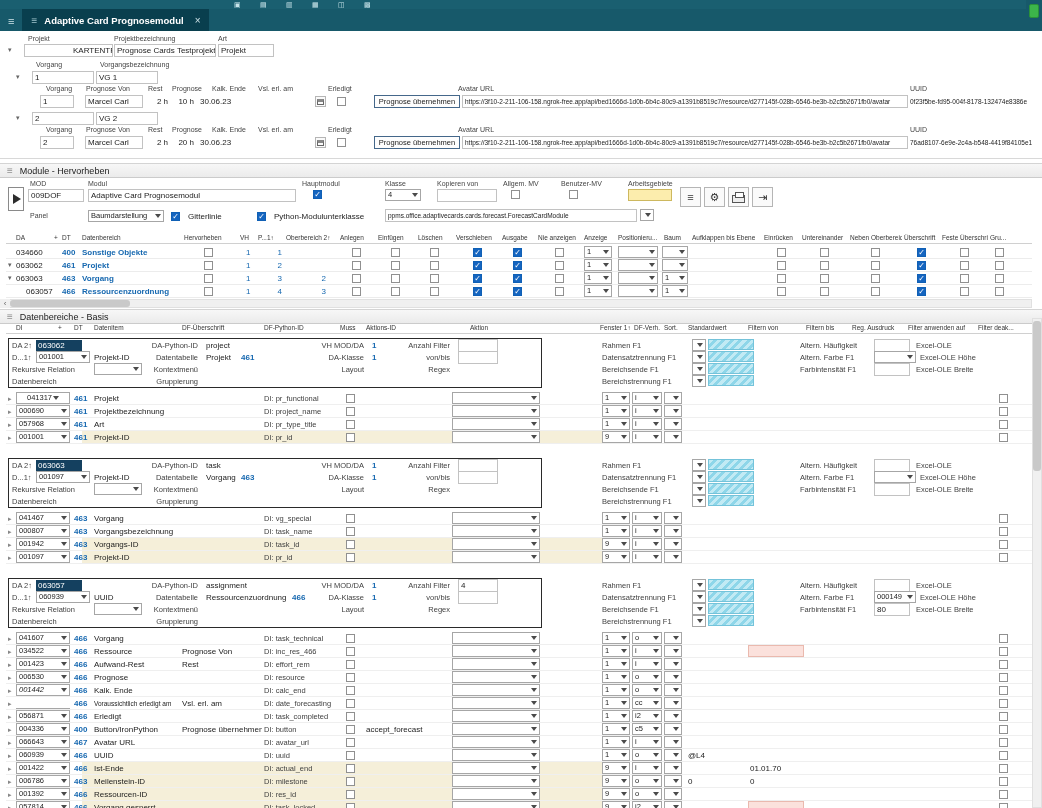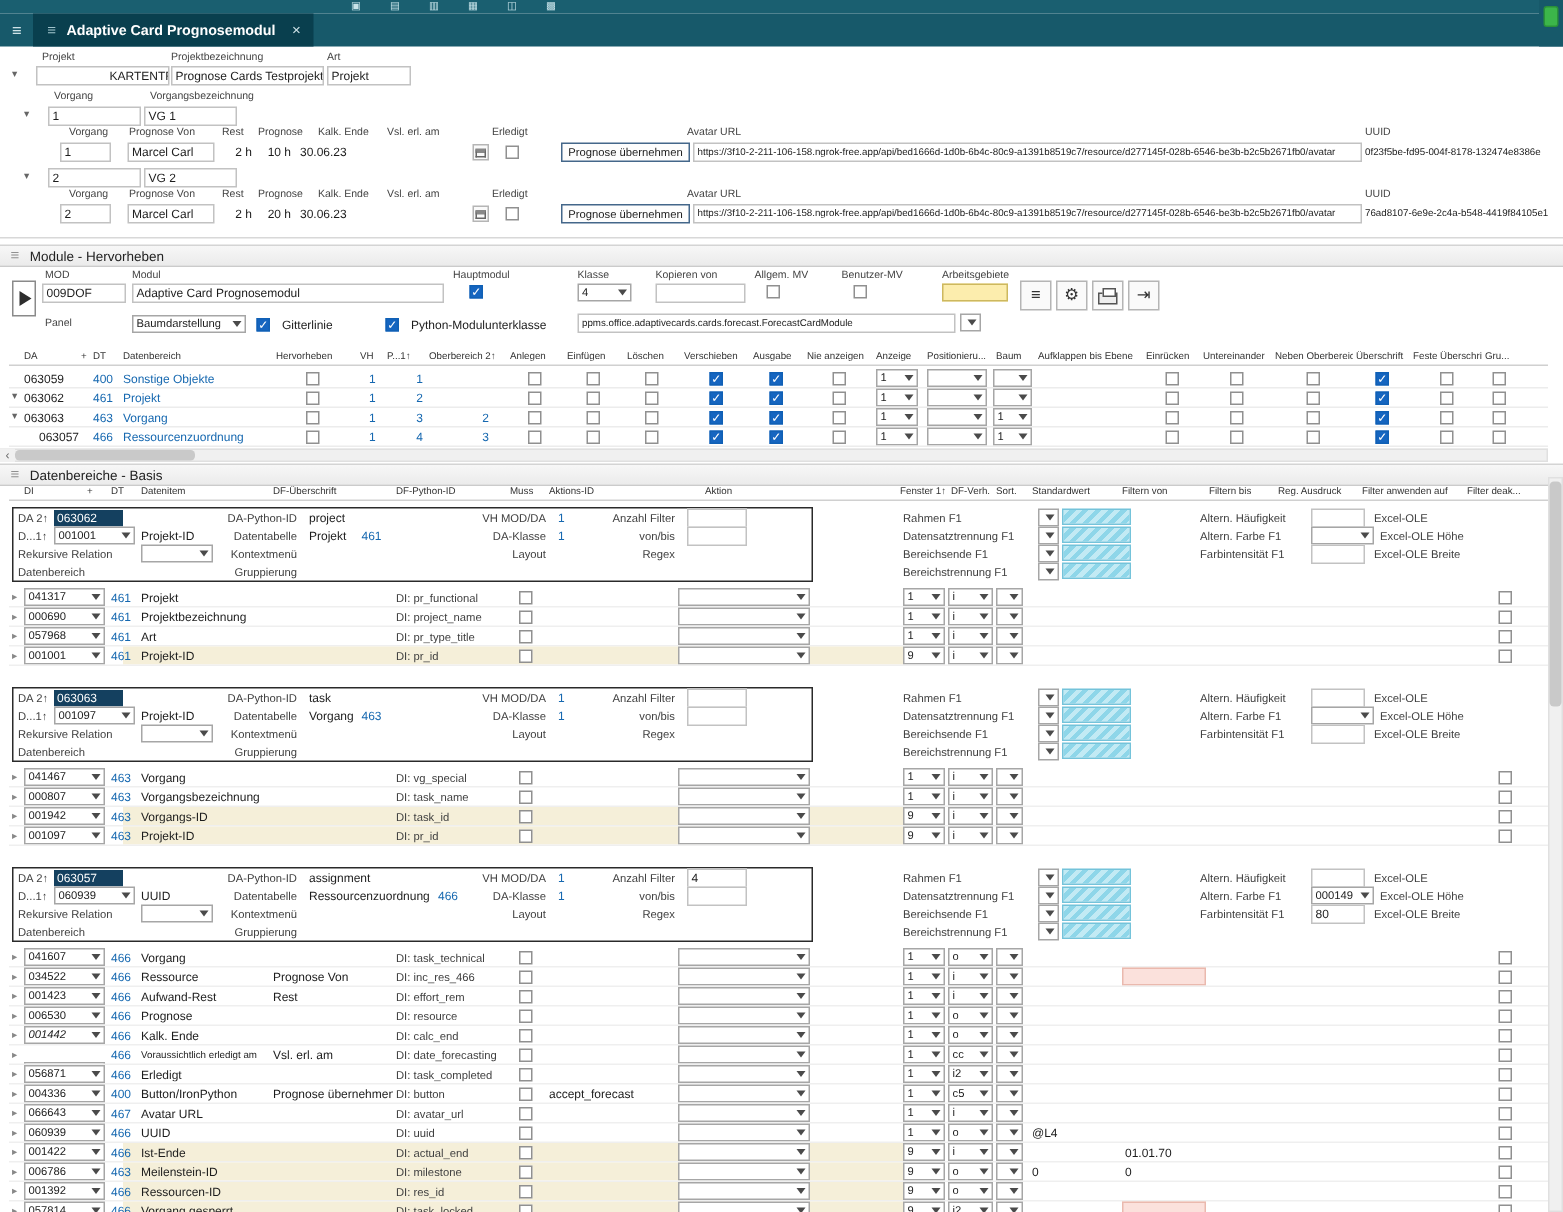--- a/index.html
+++ b/index.html
@@ -15,21 +15,21 @@
 .tclose{color:#cfe3e8;font-size:10px;margin-left:4px}
 .txt{font-size:8px;line-height:9px;white-space:nowrap}
 .small{font-size:6.5px}
 .h7{font-size:7px;color:#444;line-height:8px;white-space:nowrap}
 .th{font-size:6.5px;color:#333;line-height:8px;white-space:nowrap;overflow:hidden}
 .dim{font-size:7.5px;color:#3f3f3f;line-height:9px;white-space:nowrap}
 .r{text-align:right}
 .exp{color:#666;font-size:7px;line-height:8px}
 .exp8{color:#888;font-size:7px;line-height:9px}
 .blue{color:#1668b0}
-.bluebold{color:#1668b0;font-weight:normal}
+.bluebold{color:#1668b0;font-weight:bold}
 .bcell{border:1px solid #c2c2c2;background:#fff;font-size:8px;line-height:11px;padding:0 2px;overflow:hidden;white-space:nowrap}
 .url{font-size:6.5px;line-height:11px;color:#222}
 .uuid{font-size:6.5px;color:#222;overflow:hidden;white-space:nowrap}
 .btn{border:1px solid #44678a;background:#fdfdfd;font-size:7.5px;line-height:11px;text-align:center;overflow:hidden;white-space:nowrap}
 .cb{border:1px solid #909090;background:#fff}
 .cb.ck{background:#1565c0;border-color:#1060b5}
 .cb.ck::after{content:"✓";display:block;color:#fff;font-size:8px;line-height:7px;text-align:center}
 .sel{border:1px solid #a6a6a6;background:#fff;display:flex;align-items:center;justify-content:space-between;padding:0 2px;overflow:hidden}
 .sel::after{content:"";flex:none;width:0;height:0;border:3px solid transparent;border-top:4px solid #4a4a4a;margin-top:3px;margin-left:1px}
 .selv{font-size:7.5px;line-height:10px;white-space:nowrap;overflow:hidden}
@@ -207,21 +207,21 @@
     <div class="th" style="position: absolute; left: 618px; top: 234px; width: 42px;">Positionieru...</div>
     <div class="th" style="position: absolute; left: 664px; top: 234px; width: 24px;">Baum</div>
     <div class="th" style="position: absolute; left: 692px; top: 234px; width: 70px;">Aufklappen bis Ebene</div>
     <div class="th" style="position: absolute; left: 764px; top: 234px; width: 36px;">Einrücken</div>
     <div class="th" style="position: absolute; left: 802px; top: 234px; width: 46px;">Untereinander</div>
     <div class="th" style="position: absolute; left: 850px; top: 234px; width: 52px;">Neben Oberbereich</div>
     <div class="th" style="position: absolute; left: 904px; top: 234px; width: 36px;">Überschrift</div>
     <div class="th" style="position: absolute; left: 942px; top: 234px; width: 46px;">Feste Überschrift</div>
     <div class="th" style="position: absolute; left: 990px; top: 234px; width: 20px;">Gru...</div>
     <div style="position: absolute; left: 6px; top: 243px; width: 1026px; height: 1px; background: rgb(208, 208, 208);"></div>
-    <div class="txt" style="position: absolute; left: 16px; top: 248px;">063059</div>
+    <div class="txt" style="position: absolute; left: 16px; top: 248px;">034660</div>
     <div class="bluebold" style="position: absolute; left: 62px; top: 248px;">400</div>
     <div class="bluebold" style="position: absolute; left: 82px; top: 248px;">Sonstige Objekte</div>
     <div class="cb" style="position: absolute; left: 204px; top: 248px; width: 9px; height: 9px;"></div>
     <div class="blue" style="position: absolute; left: 246px; top: 248px;">1</div>
     <div class="blue r" style="position: absolute; left: 258px; top: 248px; width: 24px;">1</div>
     <div class="cb" style="position: absolute; left: 352px; top: 248px; width: 9px; height: 9px;"></div>
     <div class="cb" style="position: absolute; left: 391px; top: 248px; width: 9px; height: 9px;"></div>
     <div class="cb" style="position: absolute; left: 430px; top: 248px; width: 9px; height: 9px;"></div>
     <div class="cb ck" style="position: absolute; left: 473px; top: 248px; width: 9px; height: 9px;"></div>
     <div class="cb ck" style="position: absolute; left: 513px; top: 248px; width: 9px; height: 9px;"></div>
@@ -407,21 +407,21 @@
     <div class="dim" style="position: absolute; left: 916px; top: 341px;">Excel-OLE</div>
     <div class="dim" style="position: absolute; left: 800px; top: 353px;">Altern. Farbe F1</div>
     <div class="sel" style="position: absolute; left: 874px; top: 351px; width: 42px; height: 12px;">
       <div class="selv"></div>
     </div>
     <div class="dim" style="position: absolute; left: 920px; top: 353px;">Excel-OLE Höhe</div>
     <div class="dim" style="position: absolute; left: 800px; top: 365px;">Farbintensität F1</div>
     <div class="bcell" style="position: absolute; left: 874px; top: 363px; width: 36px; height: 13px;"></div>
     <div class="dim" style="position: absolute; left: 916px; top: 365px;">Excel-OLE Breite</div>
     <div class="exp8" style="position: absolute; left: 8px; top: 394px;">▸</div>
-    <div class="sel" style="position: absolute; left: 16px; top: 392px; width: 54px; height: 12px;">
+    <div class="sel" style="position: absolute; left: 16px; top: 392px; width: 54px; height: 12px; justify-content: center;">
       <div class="selv">041317</div>
     </div>
     <div class="bluebold" style="position: absolute; left: 74px; top: 394px;">461</div>
     <div class="txt" style="position: absolute; left: 94px; top: 394px; width: 86px; overflow: hidden;">Projekt</div>
     <div class="dim" style="position: absolute; left: 264px; top: 394px; width: 80px; overflow: hidden;">DI: pr_functional</div>
     <div class="cb" style="position: absolute; left: 346px; top: 394px; width: 9px; height: 9px;"></div>
     <div class="sel" style="position: absolute; left: 452px; top: 392px; width: 88px; height: 12px;">
       <div class="selv"></div>
     </div>
     <div class="sel" style="position: absolute; left: 602px; top: 392px; width: 28px; height: 12px;">

